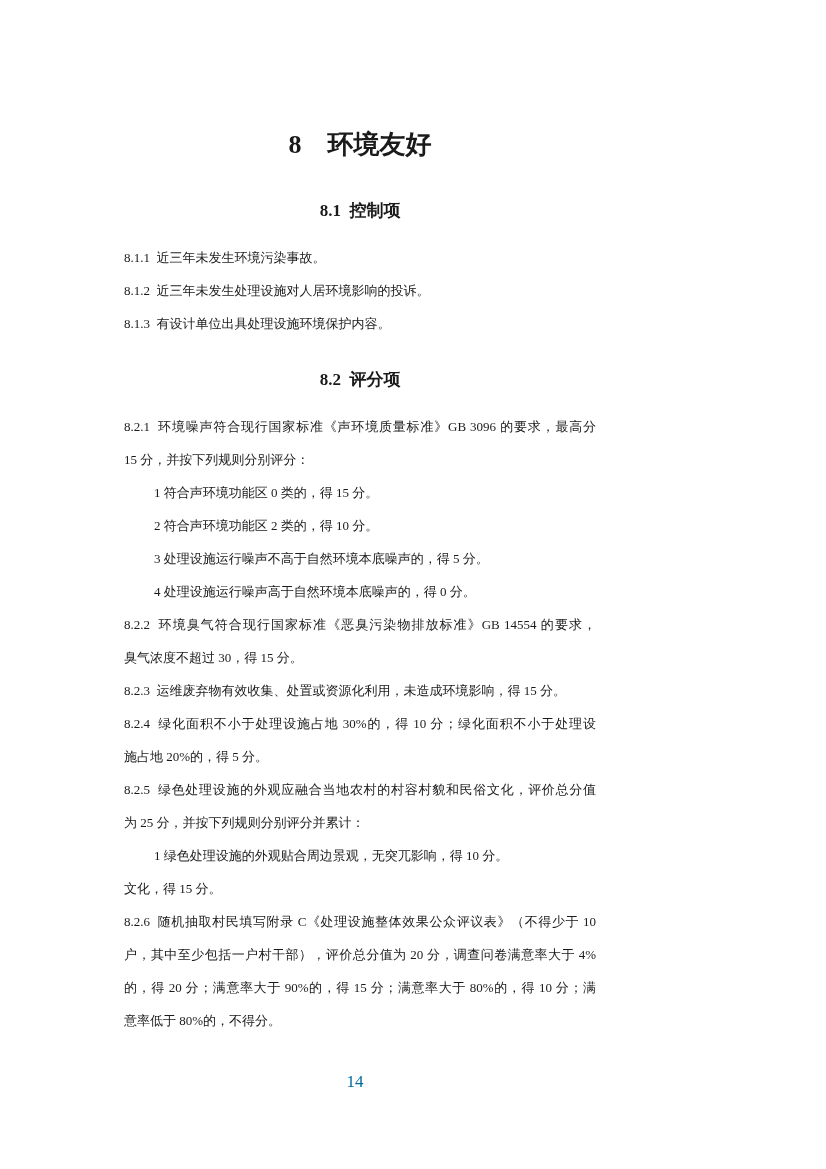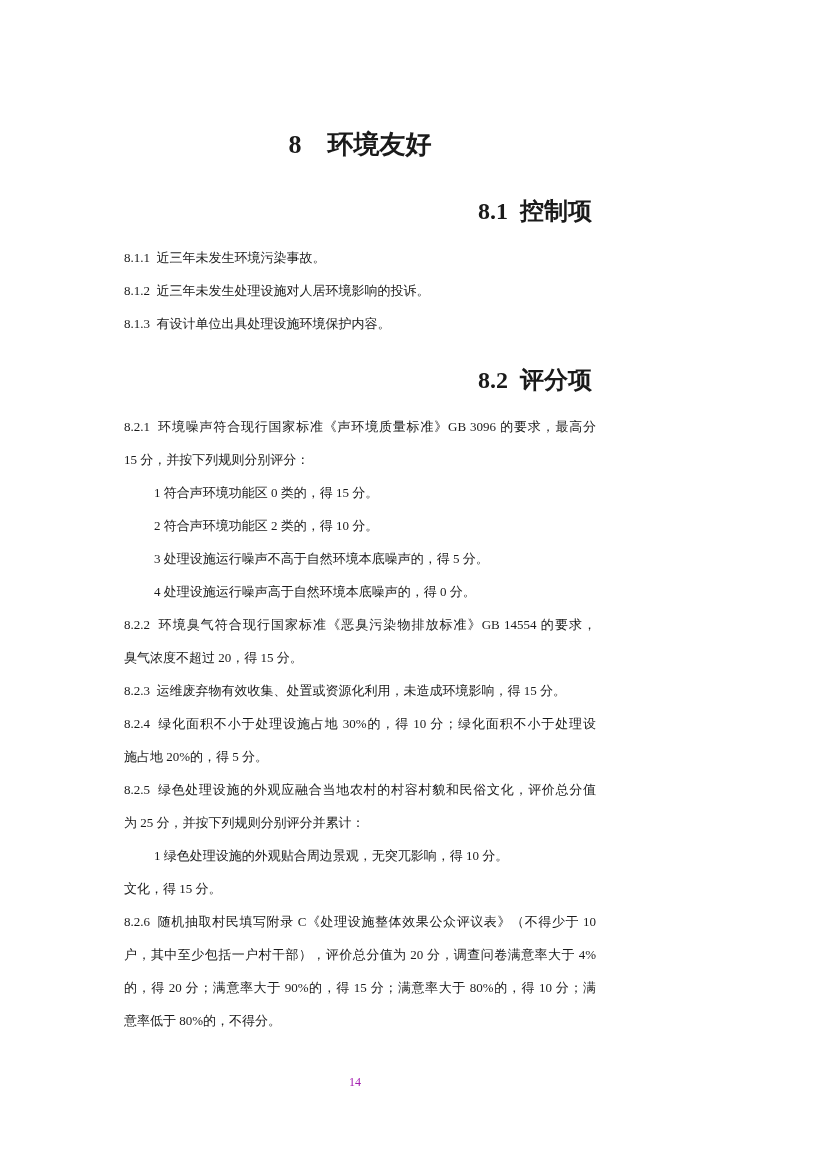--- a/index.html
+++ b/index.html
@@ -20,25 +20,25 @@
   }
   .chapter-title {
     margin: 0;
     font-size: 26px;
     line-height: 30px;
     font-weight: bold;
     text-align: center;
     white-space: pre;
   }
   .section-heading {
-    margin: 4px;
-    font-size: 24px;
+    margin: 16px;
+    font-size: 17px;
     line-height: 30px;
     font-weight: bold;
-    text-align: right;
+    text-align: center;
     white-space: pre;
   }
   .doc-section:nth-of-type(1) .section-heading { margin-top: 36px; margin-bottom: 15px; }
   .doc-section:nth-of-type(2) .section-heading { margin-top: 25px; margin-bottom: 15px; }
   .line {
     font-size: 13px;
     line-height: 33px;
     text-align: left;
     white-space: normal;
     font-family: Liberation Serif, serif;
@@ -47,23 +47,23 @@
   .line.fill {
     text-align: justify;
     text-align-last: justify;
   }
   .page-number {
     position: absolute;
     left: 0;
     right: 0;
     top: 1072px;
     text-align: center;
-    font-size: 12px;
+    font-size: 17px;
     line-height: 20px;
-    color: #a21caf;
+    color: #0369a1;
   }
 </style>
 </head>
 <body>
 
 <div class="page">
   <h1 class="chapter-title">8 环境友好</h1>
 
   <div id="doc-body">
       <section class="doc-section">
@@ -74,21 +74,21 @@
       </section>
       <section class="doc-section">
         <h2 class="section-heading">8.2 评分项</h2>
         <div class="line fill">8.2.1&nbsp; 环境噪声符合现行国家标准《声环境质量标准》GB 3096 的要求，最高分</div>
         <div class="line">15 分，并按下列规则分别评分：</div>
         <div class="line indent">1 符合声环境功能区 0 类的，得 15 分。</div>
         <div class="line indent">2 符合声环境功能区 2 类的，得 10 分。</div>
         <div class="line indent">3 处理设施运行噪声不高于自然环境本底噪声的，得 5 分。</div>
         <div class="line indent">4 处理设施运行噪声高于自然环境本底噪声的，得 0 分。</div>
         <div class="line fill">8.2.2&nbsp; 环境臭气符合现行国家标准《恶臭污染物排放标准》GB 14554 的要求，</div>
-        <div class="line">臭气浓度不超过 20，得 15 分。</div>
+        <div class="line">臭气浓度不超过 30，得 15 分。</div>
         <div class="line">8.2.3&nbsp; 运维废弃物有效收集、处置或资源化利用，未造成环境影响，得 15 分。</div>
         <div class="line fill">8.2.4&nbsp; 绿化面积不小于处理设施占地 30%的，得 10 分；绿化面积不小于处理设</div>
         <div class="line">施占地 20%的，得 5 分。</div>
         <div class="line fill">8.2.5&nbsp; 绿色处理设施的外观应融合当地农村的村容村貌和民俗文化，评价总分值</div>
         <div class="line">为 25 分，并按下列规则分别评分并累计：</div>
         <div class="line indent">1 绿色处理设施的外观贴合周边景观，无突兀影响，得 10 分。</div>
         <div class="line">文化，得 15 分。</div>
         <div class="line fill">8.2.6&nbsp; 随机抽取村民填写附录 C《处理设施整体效果公众评议表》（不得少于 10</div>
         <div class="line fill">户，其中至少包括一户村干部），评价总分值为 20 分，调查问卷满意率大于 4%</div>
         <div class="line fill">的，得 20 分；满意率大于 90%的，得 15 分；满意率大于 80%的，得 10 分；满</div>

